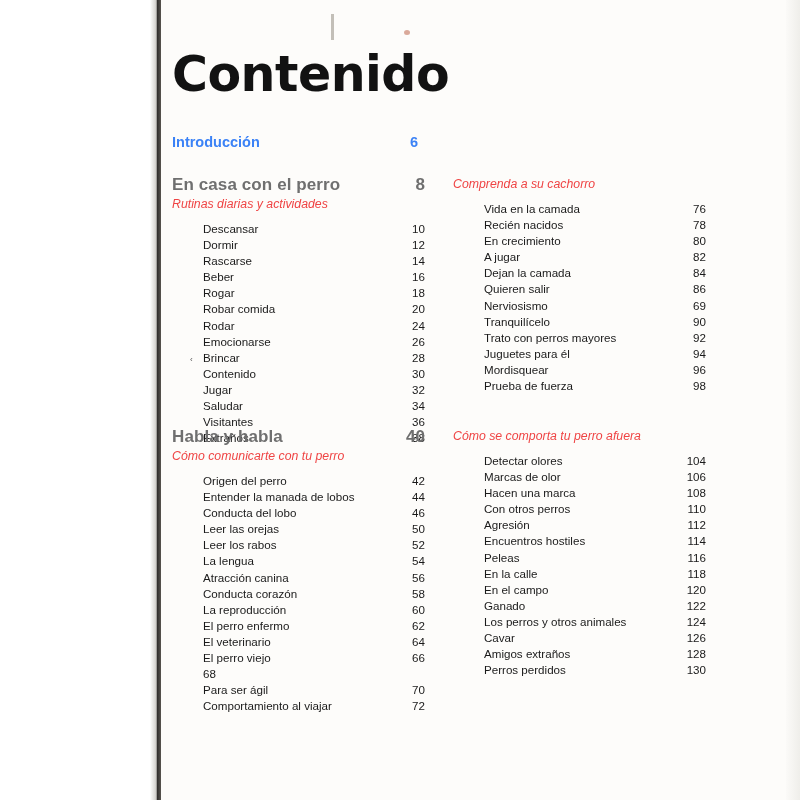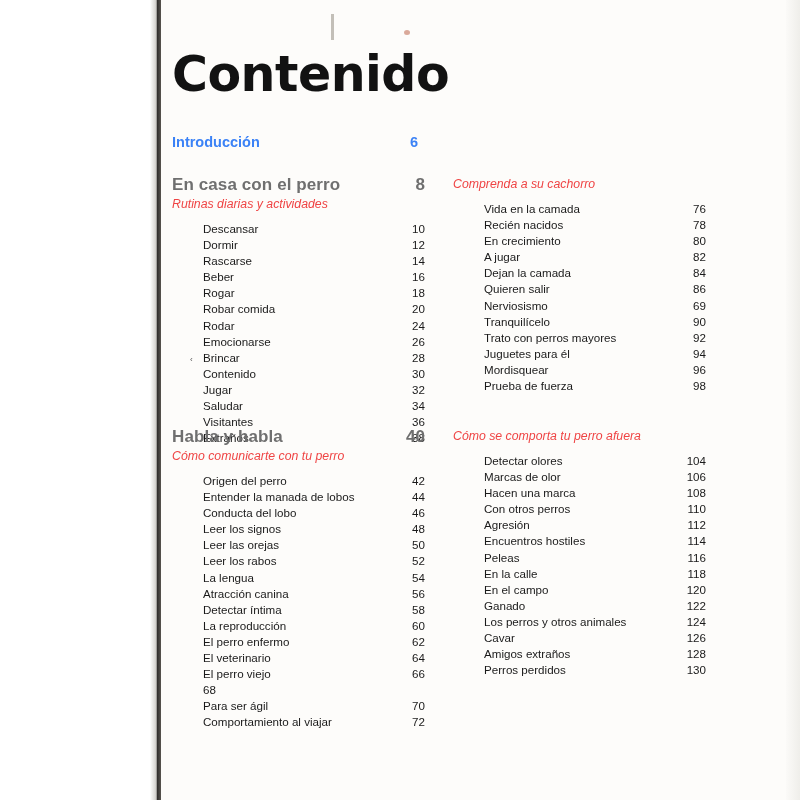--- a/index.html
+++ b/index.html
@@ -271,41 +271,37 @@
             </div>
           <div class="entry">
               <span>Entender la manada de lobos</span>
               <span class="pg">44</span>
             </div>
           <div class="entry">
               <span>Conducta del lobo</span>
               <span class="pg">46</span>
             </div>
           <div class="entry">
-              <span>Leer los signos</span>
-              <span class="pg">48</span>
-            </div>
-          <div class="entry">
               <span>Leer las orejas</span>
               <span class="pg">50</span>
             </div>
           <div class="entry">
               <span>Leer los rabos</span>
               <span class="pg">52</span>
             </div>
           <div class="entry">
               <span>La lengua</span>
               <span class="pg">54</span>
             </div>
           <div class="entry">
               <span>Atracción canina</span>
               <span class="pg">56</span>
             </div>
           <div class="entry">
-              <span>Detectar íntima</span>
+              <span>Conducta corazón</span>
               <span class="pg">58</span>
             </div>
           <div class="entry">
               <span>La reproducción</span>
               <span class="pg">60</span>
             </div>
           <div class="entry">
               <span>El perro enfermo</span>
               <span class="pg">62</span>
             </div>

